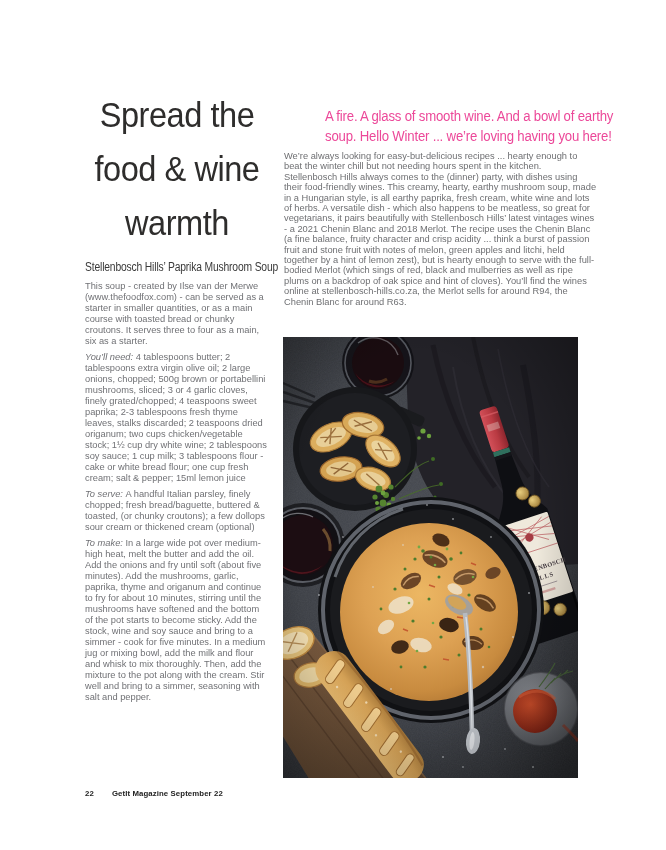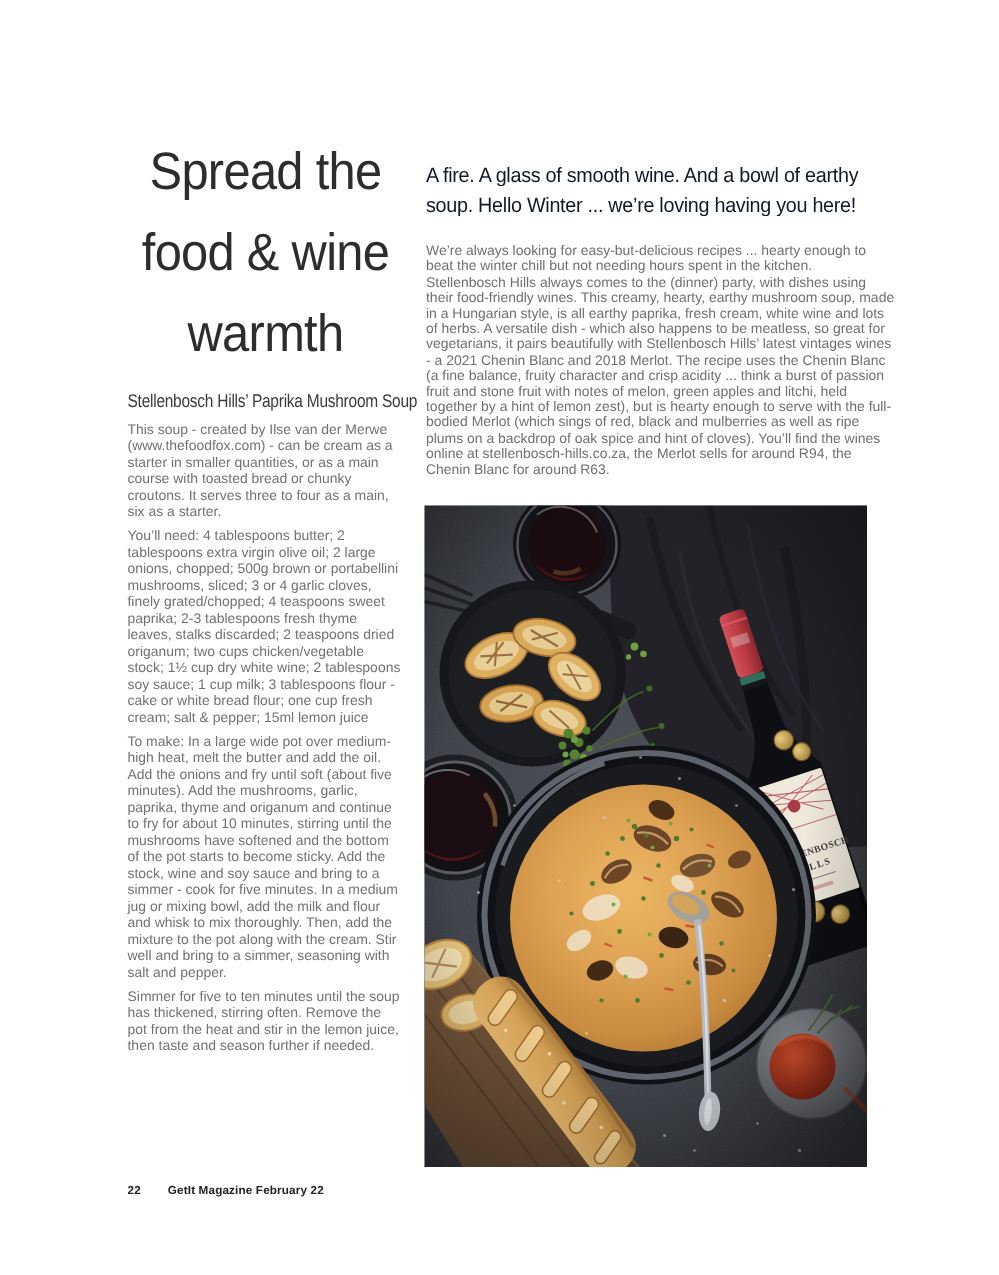--- a/index.html
+++ b/index.html
@@ -17,35 +17,35 @@
     text-align:center;transform:scaleX(.93);transform-origin:50% 0;
     letter-spacing:-.5px;
   }
   .subhead{
     margin-top:10px;font-size:12.3px;font-weight:400;color:#3a3a3a;
     white-space:nowrap;transform:scaleX(.84);transform-origin:0 50%;
     letter-spacing:-.2px;
   }
   .l-body{margin-top:7px;}
   .para{font-size:9.3px;line-height:11px;color:#707175;margin:0 0 5px 0;}
-  .lead{margin-top:40px;}
+  .lead{font-style:italic;margin-top:40px;}
   .footer{
     position:absolute;left:85px;top:789px;font-size:7.8px;color:#232323;
     font-weight:bold;letter-spacing:.1px;
   }
   .footer .num{margin-right:18px;}
 
   
   .right-col{position:absolute;left:284px;top:107px;width:313px;}
-  .r-headline{color:#0f172a;}
+  .r-headline{color:#ec4899;margin-left:41px;}
   .r-headline .hl-line{
     font-size:13.8px;line-height:20px;font-weight:400;white-space:nowrap;
     transform:scaleX(.955);transform-origin:0 50%;letter-spacing:-.2px;
   }
-  .r-intro{margin-top:15px;font-size:9.3px;line-height:10.4px;color:#6e6f72;}
+  .r-intro{margin-top:4px;font-size:9.3px;line-height:10.4px;color:#6e6f72;}
 
   
   .photo{
     position:absolute;left:283px;top:337px;width:295px;height:441px;
     overflow:hidden;background:#35383d;
   }
   .photo svg{display:block;}
 </style>
 </head>
 <body>
@@ -53,24 +53,24 @@
 <div class="page">
 
   <div class="left-col">
     <div class="headline">
       <div>Spread the</div>
       <div>food &amp; wine</div>
       <div>warmth</div>
     </div>
     <div class="subhead">Stellenbosch Hills’ Paprika Mushroom Soup</div>
     <div class="l-body">
-      <p class="para"><span class="lead"></span><span>This soup - created by Ilse van der Merwe (www.thefoodfox.com) - can be cream as a starter in smaller quantities, or as a main course with toasted bread or chunky croutons. It serves three to four as a main, six as a starter.</span></p>
+      <p class="para"><span class="lead"></span><span>This soup - created by Ilse van der Merwe (www.thefoodfox.com) - can be served as a starter in smaller quantities, or as a main course with toasted bread or chunky croutons. It serves three to four as a main, six as a starter.</span></p>
       <p class="para"><span class="lead">You’ll need: </span><span>4 tablespoons butter; 2 tablespoons extra virgin olive oil; 2 large onions, chopped; 500g brown or portabellini mushrooms, sliced; 3 or 4 garlic cloves, finely grated/chopped; 4 teaspoons sweet paprika; 2-3 tablespoons fresh thyme leaves, stalks discarded; 2 teaspoons dried origanum; two cups chicken/vegetable stock; 1½ cup dry white wine; 2 tablespoons soy sauce; 1 cup milk; 3 tablespoons flour - cake or white bread flour; one cup fresh cream; salt &amp; pepper; 15ml lemon juice</span></p>
+      <p class="para"><span class="lead">To serve: </span><span>A handful Italian parsley, finely chopped; fresh bread/baguette, buttered &amp; toasted, (or chunky croutons); a few dollops sour cream or thickened cream (optional)</span></p>
       <p class="para"><span class="lead">To make: </span><span>In a large wide pot over medium-high heat, melt the butter and add the oil. Add the onions and fry until soft (about five minutes). Add the mushrooms, garlic, paprika, thyme and origanum and continue to fry for about 10 minutes, stirring until the mushrooms have softened and the bottom of the pot starts to become sticky. Add the stock, wine and soy sauce and bring to a simmer - cook for five minutes. In a medium jug or mixing bowl, add the milk and flour and whisk to mix thoroughly. Then, add the mixture to the pot along with the cream. Stir well and bring to a simmer, seasoning with salt and pepper.</span></p>
-      <p class="para"><span class="lead"></span><span>Simmer for five to ten minutes until the soup has thickened, stirring often. Remove the pot from the heat and stir in the lemon juice, then taste and season further if needed.</span></p>
     </div>
   </div>
 
   <div class="right-col">
     <div class="r-headline">
       <div class="hl-line">A fire. A glass of smooth wine. And a bowl of earthy</div>
       <div class="hl-line">soup. Hello Winter ... we’re loving having you here!</div>
     </div>
     <div class="r-intro">We’re always looking for easy-but-delicious recipes ... hearty enough to beat the winter chill but not needing hours spent in the kitchen. Stellenbosch Hills always comes to the (dinner) party, with dishes using their food-friendly wines. This creamy, hearty, earthy mushroom soup, made in a Hungarian style, is all earthy paprika, fresh cream, white wine and lots of herbs. A versatile dish - which also happens to be meatless, so great for vegetarians, it pairs beautifully with Stellenbosch Hills’ latest vintages wines - a 2021 Chenin Blanc and 2018 Merlot. The recipe uses the Chenin Blanc (a fine balance, fruity character and crisp acidity ... think a burst of passion fruit and stone fruit with notes of melon, green apples and litchi, held together by a hint of lemon zest), but is hearty enough to serve with the full-bodied Merlot (which sings of red, black and mulberries as well as ripe plums on a backdrop of oak spice and hint of cloves). You’ll find the wines online at stellenbosch-hills.co.za, the Merlot sells for around R94, the Chenin Blanc for around R63.</div>
   </div>
@@ -405,16 +405,16 @@
         <circle cx="246" cy="256" r="1"></circle>
           <circle cx="108" cy="352" r="1"></circle>
           <circle cx="180" cy="430" r="0.9"></circle>
       </g>
 
       <rect width="295" height="441" fill="url(#vignette)"></rect>
     </svg>
   </div>
 
   <div class="footer">
-    <span class="num">22</span><span>GetIt Magazine February 22</span>
+    <span class="num">22</span><span>GetIt Magazine September 22</span>
   </div>
 
 </div>
 
 </body></html>

